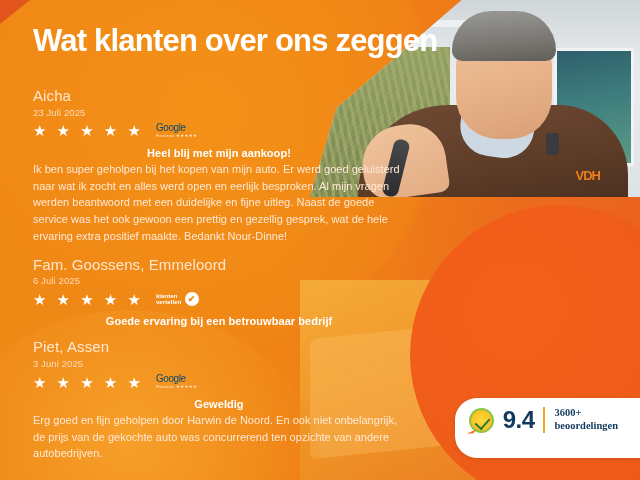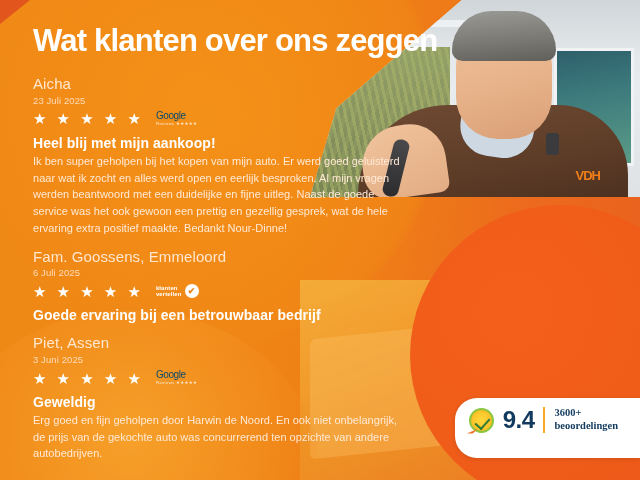--- a/index.html
+++ b/index.html
@@ -196,21 +196,21 @@
     margin: 0;
     padding-top: 22px;
     font-size: 31px;
     font-weight: 700;
     color: #ffffff;
     letter-spacing: -0.8px;
     line-height: 1.2;
   }
 
   .reviews {
-    margin-top: 16px;
+    margin-top: 28px;
     width: 372px;
   }
   .review { margin-bottom: 11px; }
   .review-name {
     font-size: 15px;
     color: #ffe7cf;
     font-weight: 400;
     letter-spacing: .1px;
     line-height: 1.25;
   }
@@ -271,24 +271,25 @@
     border-radius: 50%;
     background: #ffffff;
     color: #ef8216;
     font-size: 9px;
     line-height: 14px;
     text-align: center;
     font-weight: 700;
   }
   .review-title {
     margin-top: 6px;
-    font-size: 14px;
+    font-size: 11px;
     font-weight: 700;
     color: #ffffff;
     letter-spacing: .05px;
+    text-align: center;
   }
   .review-body {
     margin-top: 2px;
     font-size: 11px;
     color: #ffe9d6;
     line-height: 1.52;
     letter-spacing: .02px;
   }
 
   

